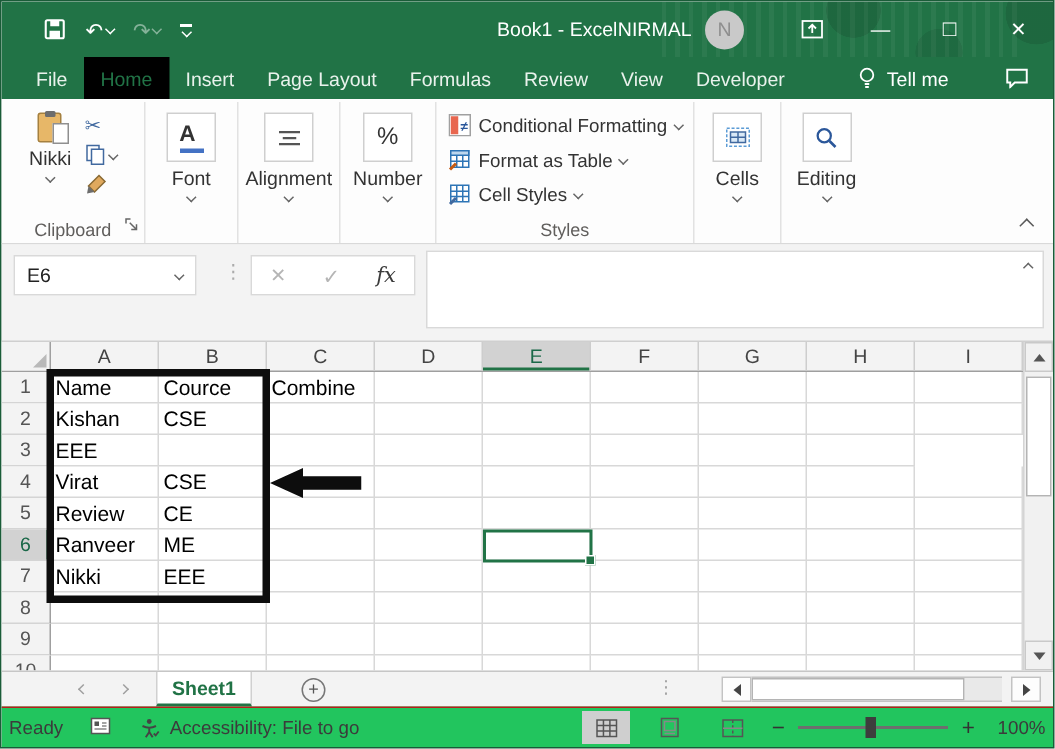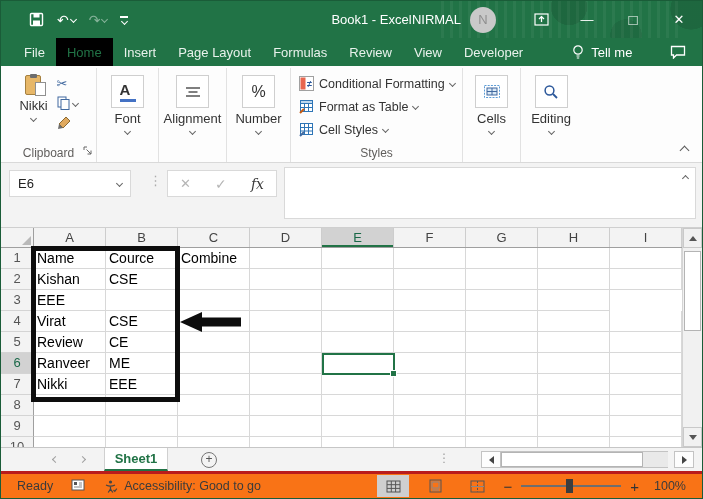--- a/index.html
+++ b/index.html
@@ -127,22 +127,22 @@
   .addsheet { position:absolute; left:200px; top:4px; width:16px; height:16px; border:1px solid #767676;
               border-radius:50%; color:#555; font-size:12px; line-height:13px; text-align:center; }
   .tb-grip { position:absolute; left:437px; top:3px; color:#a0a0a0; font-size:12px; }
   .hscroll { position:absolute; left:480px; right:8px; top:3px; bottom:3px; display:flex; align-items:stretch; }
   .hs-btn { width:20px; background:#fdfdfd; border:1px solid #c3c3c3; display:flex; align-items:center; justify-content:center; }
   .hs-track { flex:1; background:#e9e9e9; border-top:1px solid #c3c3c3; border-bottom:1px solid #c3c3c3; position:relative; }
   .hs-thumb { position:absolute; left:0; top:0; bottom:0; width:85%; background:#fff; border:1px solid #b4b4b4; }
   .hs-right { margin-left:6px; }
 
   
-  .statusbar { flex:0 0 27px; background:#f97316; border-top:3px solid #b91c1c; display:flex;
-               align-items:center; font-size:12.5px; color:#3b3b3b; padding:0 16px; position:relative; }
+  .statusbar { flex:0 0 27px; background:#22c55e; border-top:1px solid #b91c1c; display:flex;
+               align-items:center; font-size:12.5px; color:#3b3b3b; padding:0 5px; position:relative; }
   .sb-left { display:flex; align-items:center; gap:18px; }
   .sb-acc { display:flex; align-items:center; gap:6px; }
   .sb-right { margin-left:auto; display:flex; align-items:center; gap:10px; }
   .viewbtn { width:32px; height:22px; display:flex; align-items:center; justify-content:center; }
   .viewbtn.active { background:#cfcfcf; }
   .zoomwrap { display:flex; align-items:center; gap:9px; }
   .z-sign { font-size:15px; color:#333; line-height:1; }
   .z-track { width:100px; height:2px; background:#6e6e6e; position:relative; }
   .z-thumb { position:absolute; left:45px; top:-6px; width:7px; height:14px; background:#3d3d3d; }
   .z-val { width:38px; text-align:right; }
@@ -558,21 +558,21 @@
             <path d="M8 4 H11 M8 6 H11 M3 8 H11" stroke="#888"></path>
           </svg>
       </span>
       <span class="sb-acc">
         <svg width="15" height="15" viewBox="0 0 15 15">
             <circle cx="7.5" cy="3" r="1.6" fill="#444"></circle>
             <path d="M3 6 Q7.5 8.2 12 6" fill="none" stroke="#444" stroke-width="1.3"></path>
             <path d="M7.5 7.5 V10 M7.5 10 L5.2 13.5 M7.5 10 L9.8 13.5" fill="none" stroke="#444" stroke-width="1.3"></path>
             <path d="M10.5 11 l1.3 1.3 2-2.6" fill="none" stroke="#444" stroke-width="1.2"></path>
           </svg>
-        <span>Accessibility: Good to go</span>
+        <span>Accessibility: File to go</span>
       </span>
     </div>
     <div class="sb-right">
       <span class="viewbtn active">
         <svg width="15" height="13" viewBox="0 0 15 13">
             <rect x="1" y="1" width="13" height="11" fill="none" stroke="#555"></rect>
             <path d="M1 4.7 H14 M1 8.4 H14 M5.3 1 V12 M9.6 1 V12" stroke="#555"></path>
           </svg>
       </span>
       <span class="viewbtn">

